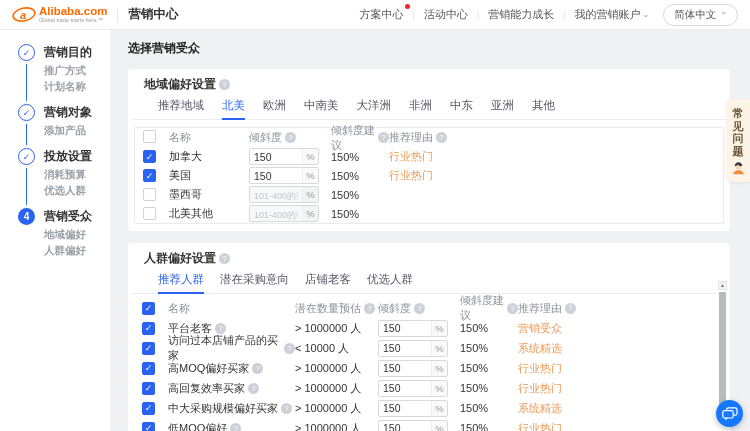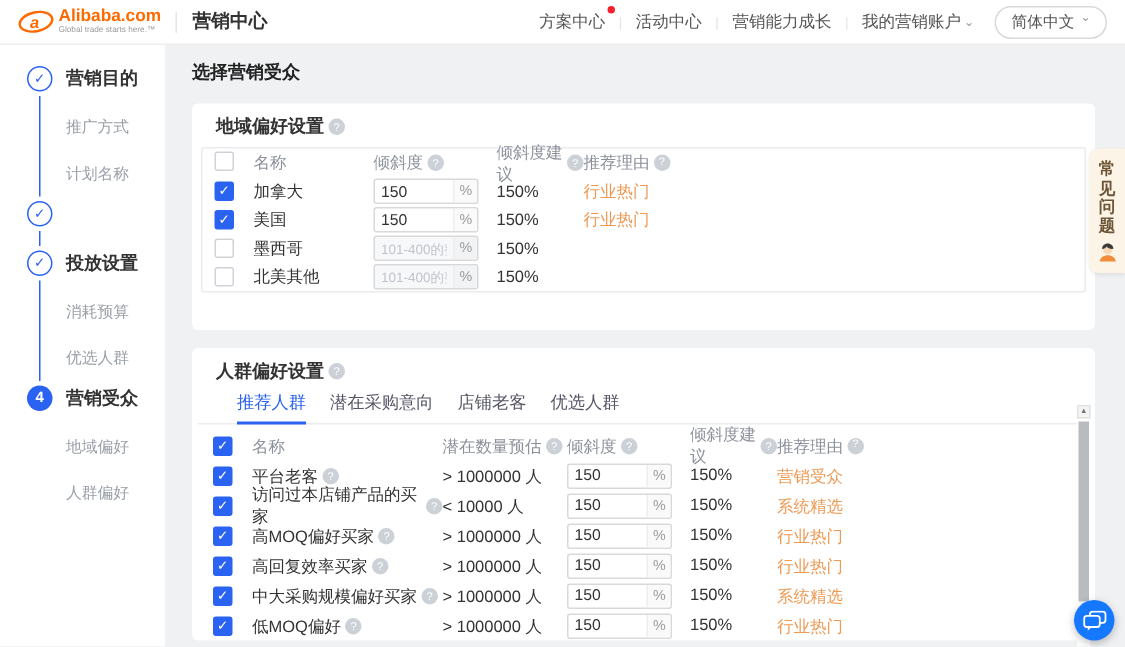--- a/index.html
+++ b/index.html
@@ -29,25 +29,25 @@
 
   
   .step { display:flex; }
   .rail { width:17px; display:flex; flex-direction:column; align-items:center; flex:none; }
   .circle { width:17px; height:17px; border-radius:50%; display:flex; align-items:center; justify-content:center; font-size:9px; flex:none; cursor:pointer; }
   .circle.done { border:1.5px solid #2a62f2; color:#2a62f2; background:#fff; }
   .circle.current { background:#2a62f2; color:#fff; font-size:10px; font-weight:bold; }
   .line { width:1px; flex:1; background:#2a62f2; margin:3px 0; min-height:10px; }
   .sbody { margin-left:9px; padding-bottom:11px; }
   .stitle { font-size:12px; font-weight:bold; color:#333; line-height:17px; }
-  .ssub { font-size:10.5px; color:#9aa0a8; line-height:13px; margin-top:18px; }
+  .ssub { font-size:10.5px; color:#9aa0a8; line-height:13px; margin-top:3px;font-weight:bold; }
 
   
   .page-title { font-size:12px; font-weight:bold; color:#222; margin:2px 0 12px; }
-  .card { background:#fff; border-radius:4px; padding:8px 4px 25px; }
+  .card { background:#fff; border-radius:4px; padding:8px 4px 7px; }
   .card2 { margin-top:12px; position:relative; padding-bottom:0; }
   .sec-row { padding-left:12px; display:flex; align-items:center; height:14px; }
   .sec-title { font-size:12px; font-weight:bold; color:#333; }
   .info { display:inline-flex; width:11px; height:11px; border-radius:50%; background:#ccd0d7; color:#fff; font-size:7.5px; align-items:center; justify-content:center; margin-left:3px; flex:none; cursor:pointer; }
   .tabs { display:flex; gap:18px; border-bottom:1px solid #ececf0; padding-left:26px; margin-top:7px; }
   .t2tabs { gap:16px; }
   .tab { font-size:11.5px; color:#556; padding-bottom:6px; position:relative; cursor:pointer; white-space:nowrap; }
   .tab.active { color:#2a62f2; }
   .tab.active::after { content:""; position:absolute; left:0; right:0; bottom:-1px; height:2px; background:#2a62f2; }
 
@@ -129,20 +129,24 @@
               <div class="stitle">营销目的</div>
               <div class="ssub">推广方式</div>
               <div class="ssub">计划名称</div>
             </div>
           </div>
           <div class="step">
             <div class="rail">
               <div class="circle done">✓</div>
               <div class="line"></div>
             </div>
+            <div class="sbody">
+              <div class="stitle">营销对象</div>
+              <div class="ssub">添加产品</div>
+            </div>
           </div>
           <div class="step">
             <div class="rail">
               <div class="circle done">✓</div>
               <div class="line"></div>
             </div>
             <div class="sbody">
               <div class="stitle">投放设置</div>
               <div class="ssub">消耗预算</div>
               <div class="ssub">优选人群</div>
@@ -162,20 +166,31 @@
     </aside>
 
     <main class="main">
       <h1 class="page-title">选择营销受众</h1>
 
       <section class="card card1">
         <div class="sec-row">
           <span class="sec-title">地域偏好设置</span>
           <span class="info">?</span>
         </div>
+        <div class="tabs">
+            <span class="tab">推荐地域</span>
+            <span class="tab active">北美</span>
+            <span class="tab">欧洲</span>
+            <span class="tab">中南美</span>
+            <span class="tab">大洋洲</span>
+            <span class="tab">非洲</span>
+            <span class="tab">中东</span>
+            <span class="tab">亚洲</span>
+            <span class="tab">其他</span>
+          </div>
         <div class="table t1">
           <div class="trow thead">
             <span class="c-check">
                 <span><span class="cb"></span></span>
               </span>
             <span class="c-name hcell">名称</span>
             <span class="c-tilt hcell">
               <span>倾斜度</span>
                 <span class="info">?</span>
             </span>

